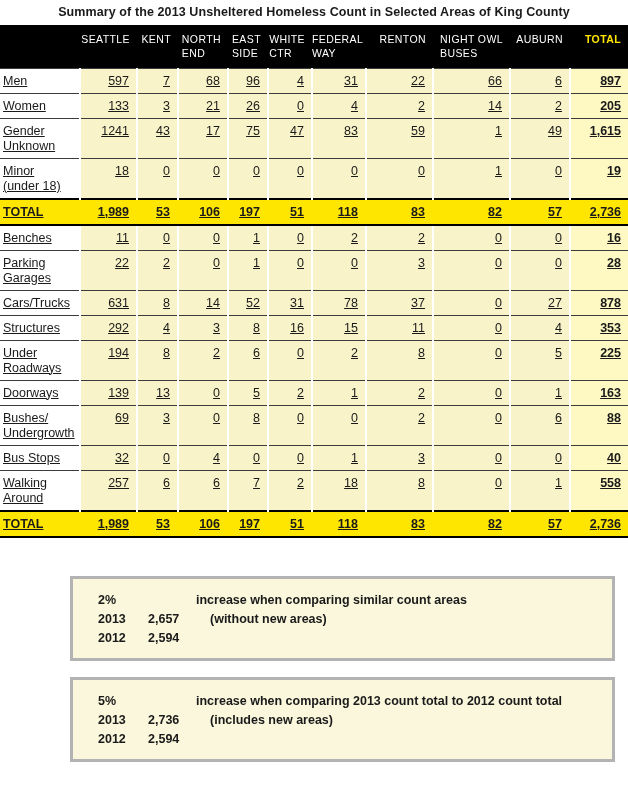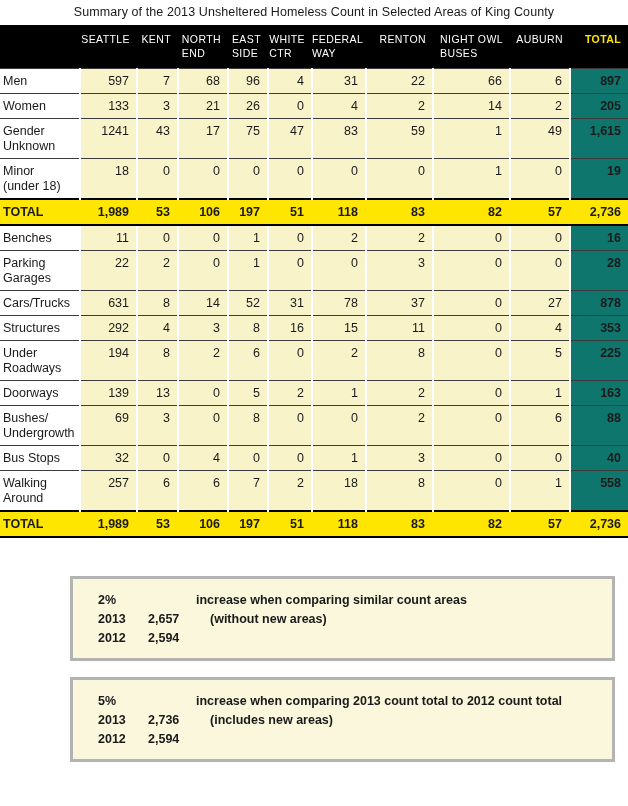--- a/index.html
+++ b/index.html
@@ -2,42 +2,42 @@
 <html><head>
 <meta charset="utf-8">
 <style>
   html,body { margin:0; padding:0; background:#fff; }
   .page {
     width:628px; height:806px; background:#fff; overflow:hidden;
     font-family:"Liberation Sans", sans-serif; color:#1a1a1a;
   }
   .title {
     text-align:center; font-size:12.5px; letter-spacing:0.1px;
-    padding-top:5px; height:20px; color:#1a1a1a;
+    padding-top:5px; height:20px; color:#1a1a1a;font-weight:bold;
   }
   table.summary {
-    border-collapse:collapse; table-layout:fixed; width:628px;
+    border-collapse:collapse; table-layout:fixed; width:628px;text-decoration:underline;
   }
   tr.header { background:#000; height:43px; }
   tr.header th {
     color:#fff; font-weight:400; font-size:10.5px; letter-spacing:0.4px;
     text-align:right; vertical-align:top; padding:7px 7px 0 0;
   }
   tr.header th span { display:inline-block; text-align:left; white-space:pre-line; line-height:14px; }
   tr.header th.totalhead { color:#ffe600; font-weight:700; }
   td {
     font-size:12.5px; line-height:15px; vertical-align:top;
     padding:5px 7px 4px 0; border-top:1px solid #3b3b3b;
   }
   td.lab {
     background:#fff; text-align:left; padding-left:3px; padding-right:2px;
     white-space:pre-line;
   }
   td.num { background:#f8f3c8; text-align:right; border-left:2px solid #fff; }
-  td.totcol { background:#0f766e; font-weight:700; }
+  td.totcol { background:#fef9c3; font-weight:700; }
   tr.total-row td {
     background:#ffe600; font-weight:700;
     border-top:2px solid #000; border-bottom:2px solid #000;
     border-left-color:#ffe600;
   }
   tr.total-row td.lab { background:#ffe600; }
   tr.total-row td.totcol { background:#ffe600; }
   .notes { margin-top:38px; }
   .note {
     width:506px; margin-left:70px; background:#faf7dc;

